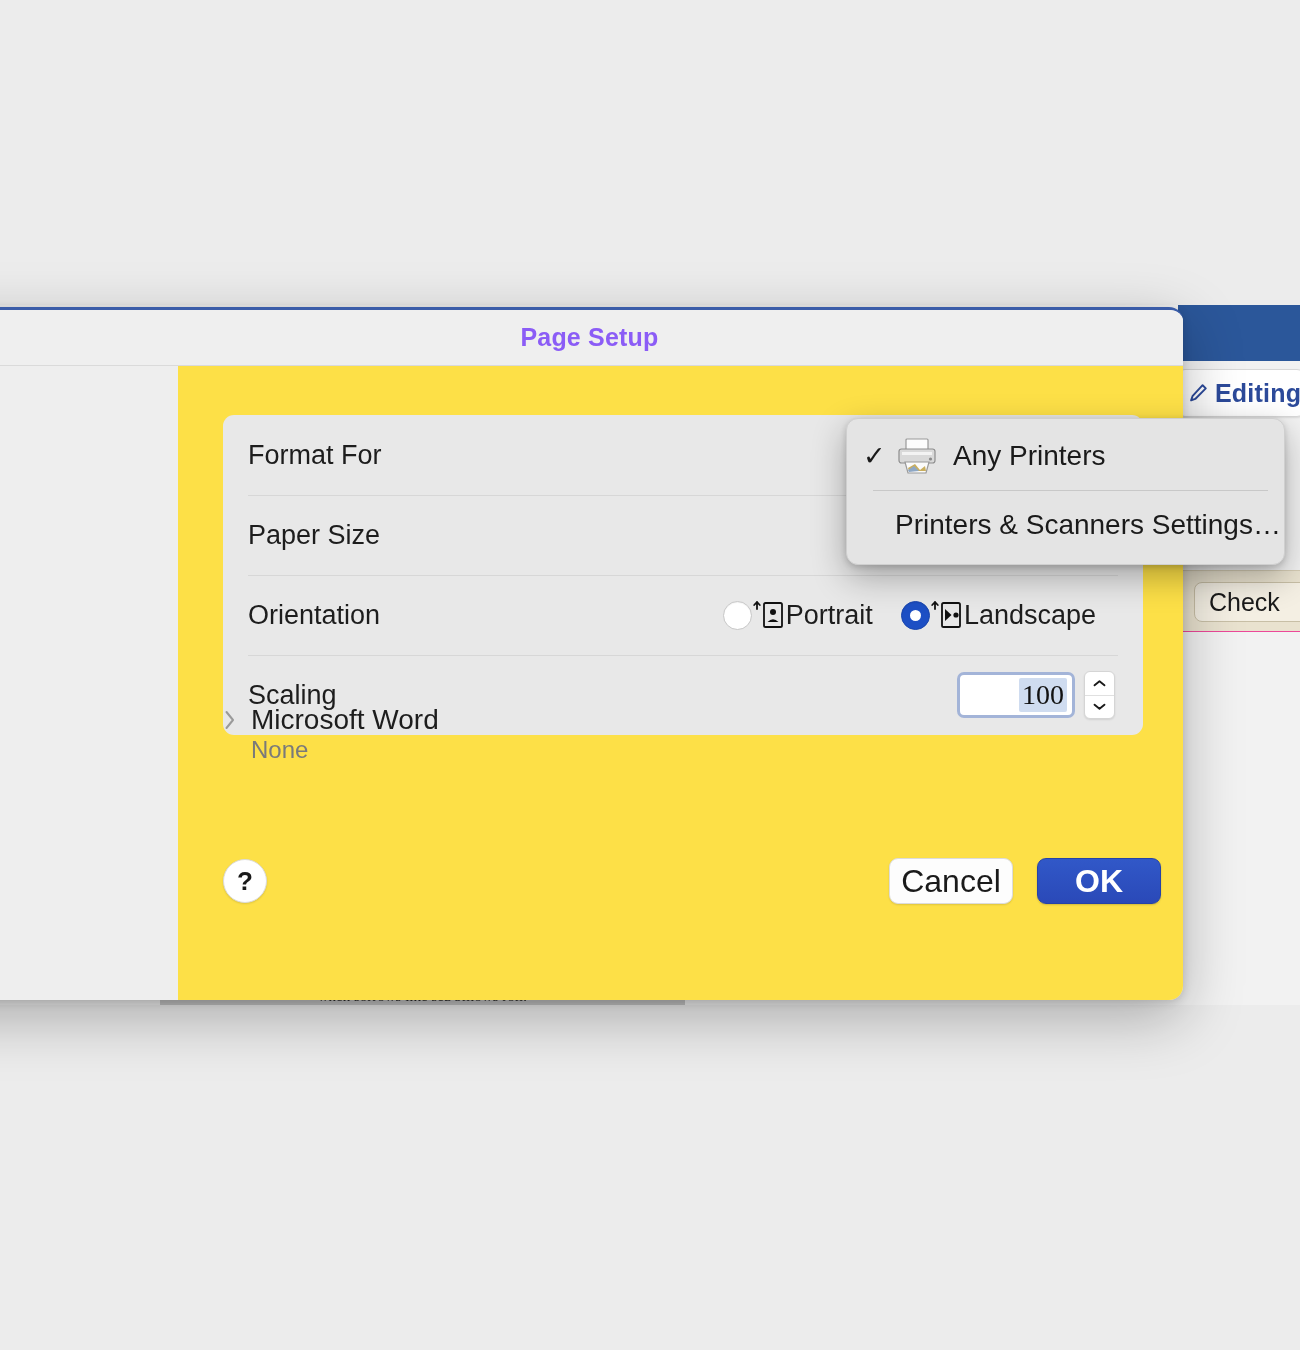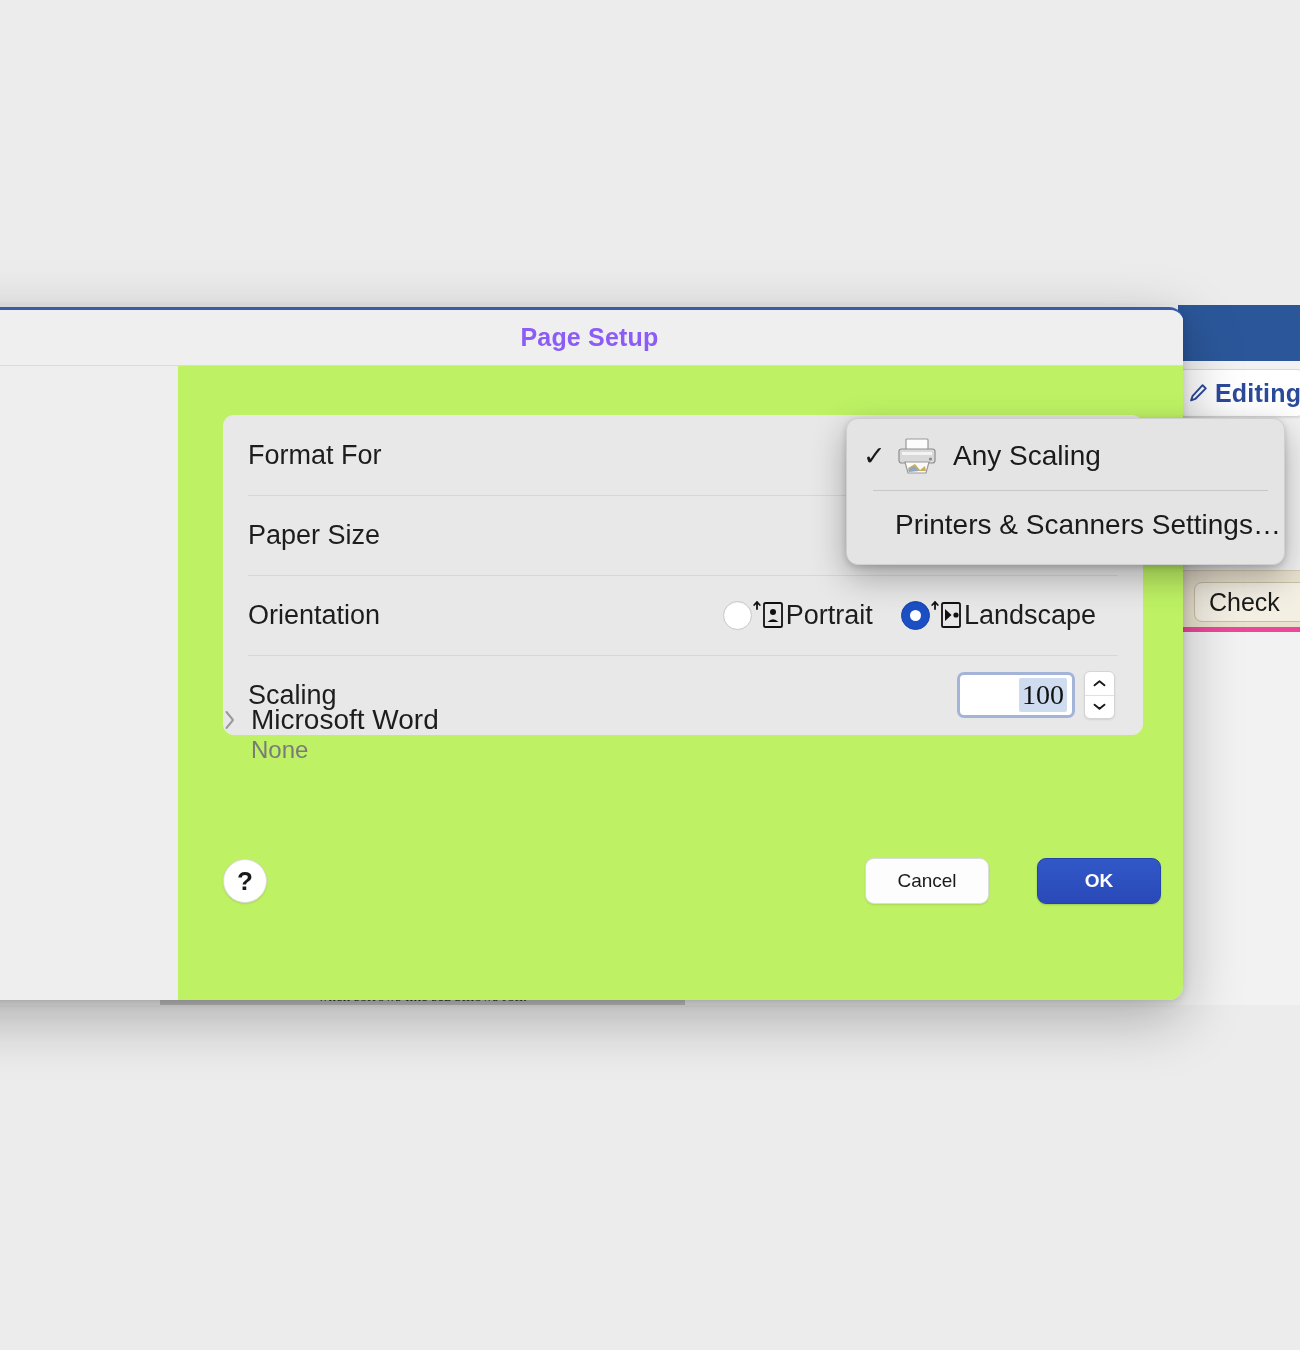--- a/index.html
+++ b/index.html
@@ -69,21 +69,21 @@
   }
 
   .check-panel {
     position: absolute;
     left: 1172px;
     top: 265px;
     width: 128px;
     height: 62px;
     background: #e9e2cf;
     border-top: 1px solid #d5ccb4;
-    border-bottom: 5px solid #ec4899;
+    border-bottom: 1px solid #ec4899;
   }
   .check-button {
     position: absolute;
     left: 22px;
     top: 11px;
     width: 130px;
     height: 40px;
     background: #f4efe3;
     border: 1px solid #c8bfa6;
     border-radius: 8px;
@@ -211,21 +211,21 @@
     
     transform: translateX(58px);
   }
 
   .dialog-body {
     position: absolute;
     left: 298px;
     top: 56px;
     right: 0;
     bottom: 0;
-    background: #bef264;
+    background: #fde047;
   }
 
   .settings-card {
     position: absolute;
     left: 45px;
     top: 49px;
     width: 920px;
     background: #e8e8e8;
     border-radius: 11px;
   }
@@ -389,27 +389,26 @@
   .footer-actions {
     margin-left: auto;
     display: flex;
     align-items: center;
     gap: 24px;
   }
   .btn {
     height: 46px;
     min-width: 124px;
     border-radius: 9px;
-    font-size: 19px;
+    font-size: 32px;
     display: flex;
     align-items: center;
     justify-content: center;
     cursor: pointer;
     border: 1px solid transparent;
-    margin-left: 24px;
   }
   .btn-cancel {
     background: #fdfdfd;
     border-color: #dcdcdc;
     color: #1a1a1a;
     box-shadow: 0 1px 2px rgba(0,0,0,.12);
   }
   .btn-ok {
     background: linear-gradient(#3158c8, #2a49b8);
     color: #ffffff;
@@ -610,21 +609,21 @@
         <svg viewBox="0 0 44 38" width="44" height="38">
           <rect x="11" y="2" width="22" height="11" rx="1" fill="#fcfcfc" stroke="#9a9a9a" stroke-width="1.2"></rect>
           <rect x="4" y="12" width="36" height="14" rx="2.5" fill="#d9d9d9" stroke="#8e8e8e" stroke-width="1.2"></rect>
           <rect x="7" y="15" width="30" height="3" fill="#f3f3f3"></rect>
           <circle cx="35.5" cy="22" r="1.6" fill="#8a8a8a"></circle>
           <path d="M10 25 L34 25 L31 36 L13 36 Z" fill="#fbfbfb" stroke="#9a9a9a" stroke-width="1.2"></path>
           <path d="M13 31 L20 27 L25 33 L30 29 L31 34 L14 34 Z" fill="#c9ae5e"></path>
           <path d="M13 33 L19 29 L24 34 L14 35 Z" fill="#8ea7c4"></path>
         </svg>
       </span>
-      <span>Any Scaling</span>
+      <span>Any Printers</span>
     </div>
 
     <div class="menu-sep"></div>
 
     <div class="menu-item indent">Printers &amp; Scanners Settings…</div>
 
   </div>
 
 </div>
 

